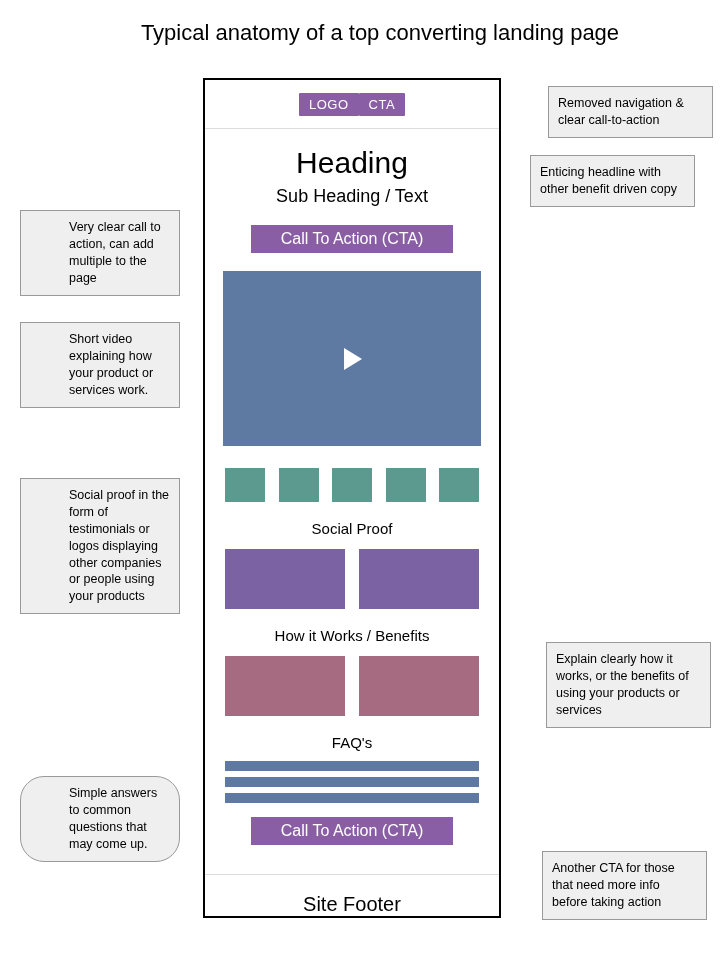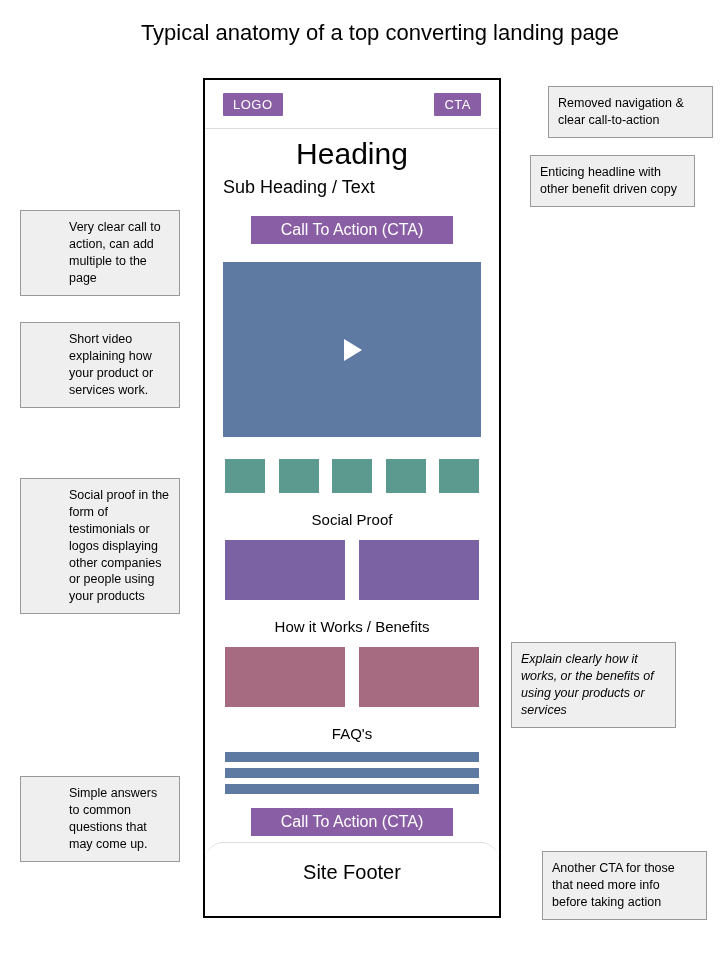--- a/index.html
+++ b/index.html
@@ -1,39 +1,39 @@
 <!DOCTYPE html>
 <html><head>
 <meta charset="utf-8">
 <style>
   html,body{margin:0;padding:0;background:#ffffff;font-family:"Trebuchet MS","Segoe UI",Arial,sans-serif;color:#000;}
   .canvas{position:relative;width:720px;height:970px;margin:0 auto;}
   .title{position:absolute;top:20px;left:0;right:0;text-align:center;font-size:22px;margin-left:40px;}
   .phone{position:absolute;left:203px;top:78px;width:298px;height:840px;border:2px solid #000;background:#fff;box-sizing:border-box;}
   .phone-inner{padding:13px 18px 0 18px;}
-  .topbar{display:flex;justify-content:space-between;align-items:flex-start;}
+  .topbar{display:flex;justify-content:center;align-items:flex-start;}
   .badge{background:#8a5ea5;color:#fff;font-size:13px;padding:4px 10px;border-radius:1px;letter-spacing:.5px;}
   .rule{height:1px;background:#ddd;margin:12px -18px 0 -18px;}
-  .heading{font-size:30px;text-align:center;margin-top:8px;font-weight:400;}
-  .subheading{font-size:18px;text-align:left;margin-top:6px;}
+  .heading{font-size:30px;text-align:center;margin-top:17px;font-weight:400;}
+  .subheading{font-size:18px;text-align:center;margin-top:6px;}
   .cta{background:#8a5ea5;color:#fff;text-align:center;font-size:16px;margin:18px auto 0 auto;padding:5px 0;width:202px;}
   .video{position:relative;background:#5e7aa2;height:175px;margin-top:18px;}
   .play{position:absolute;left:50%;top:50%;transform:translate(-50%,-50%);}
   .play svg{display:block;}
   .logos{display:flex;justify-content:space-between;margin-top:22px;padding:0 2px;}
   .logo-box{width:40px;height:34px;background:#5c9a8f;}
   .section-title{text-align:center;font-size:15px;margin-top:18px;}
   .cards{display:flex;justify-content:space-between;margin-top:12px;padding:0 2px;}
   .card{width:120px;height:60px;}
   .card.purple{background:#7b62a3;}
   .card.mauve{background:#a76b81;}
   .faqlines{margin-top:10px;padding:0 2px;}
   .faqline{height:10px;background:#5e7aa2;margin-bottom:6px;}
   .cta2{margin-top:14px;}
-  .footerbar{position:absolute;left:0;right:0;bottom:0;border-top:1px solid #ddd;padding:18px 0 32px 0;text-align:center;font-size:20px;background:#fff;border-radius:19px;}
+  .footerbar{position:absolute;left:0;right:0;bottom:0;border-top:1px solid #ddd;padding:18px 0 0 0;text-align:center;font-size:20px;background:#fff;}
   .note{position:absolute;background:#efefef;border:1px solid #999;font-size:12.5px;line-height:1.35;padding:8px 9px;box-sizing:border-box;}
   .note.left{width:160px;padding-left:48px;}
   .note.right{width:165px;}
 </style>
 </head>
 <body>
 
 <div class="canvas">
   <div class="title">Typical anatomy of a top converting landing page</div>
 
@@ -87,20 +87,20 @@
       </div>
 
       <div class="cta cta2">Call To Action (CTA)</div>
     </div>
 
     <div class="footerbar">Site Footer</div>
   </div>
 
   <div class="note right" style="left:548px;top:86px;">Removed navigation &amp; clear call-to-action</div>
   <div class="note right" style="left:530px;top:155px;">Enticing headline with other benefit driven copy</div>
-  <div class="note right" style="left:511px;top:642px;font-style:italic;">Explain clearly how it works, or the benefits of using your products or services</div>
+  <div class="note right" style="left:546px;top:642px;">Explain clearly how it works, or the benefits of using your products or services</div>
   <div class="note right" style="left:542px;top:851px;">Another CTA for those that need more info before taking action</div>
 
   <div class="note left" style="left:20px;top:210px;">Very clear call to action, can add multiple to the page</div>
   <div class="note left" style="left:20px;top:478px;">Social proof in the form of testimonials or logos displaying other companies or people using your products</div>
   <div class="note left" style="left:20px;top:322px;">Short video explaining how your product or services work.</div>
-  <div class="note left" style="left:20px;top:776px;">Simple answers to common questions that may come up.</div>
+  <div class="note left" style="left:20px;top:776px;border-radius:24px;">Simple answers to common questions that may come up.</div>
 </div>
 
 </body></html>

